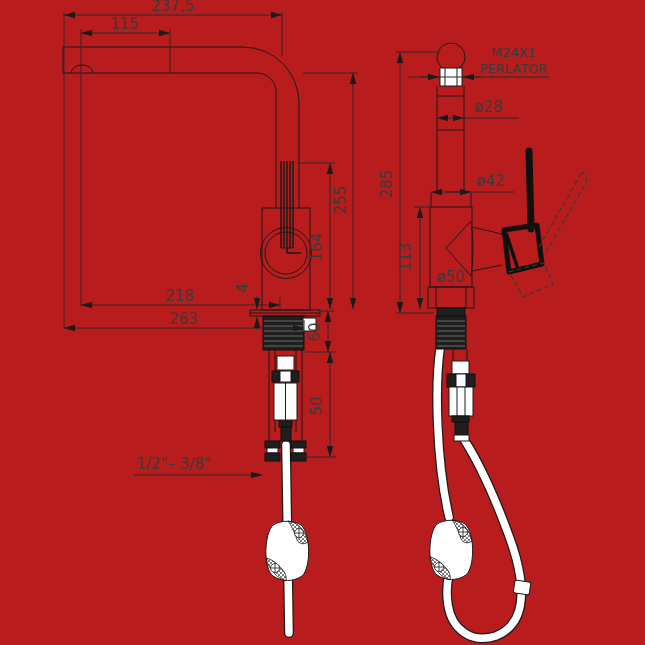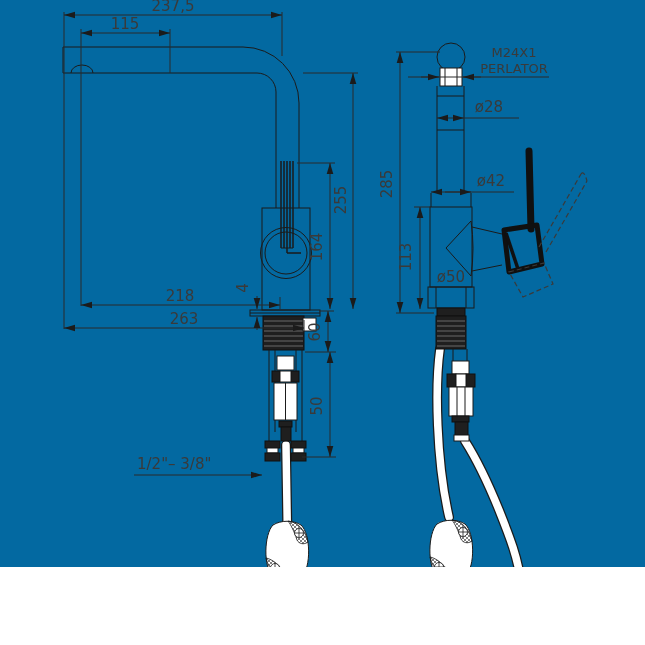--- a/index.html
+++ b/index.html
@@ -1,16 +1,16 @@
 <!DOCTYPE html>
 <html><head>
 <meta charset="utf-8">
 <style>
   html,body{margin:0;padding:0;background:#ffffff;}
-  .stage{width:645px;height:567px;background:#0369a1;position:relative;overflow:hidden;}
+  .stage{width:645px;height:645px;background:#b91c1c;position:relative;overflow:hidden;}
   svg{display:block;}
   text{font-family:"DejaVu Sans",sans-serif;fill:#3a3a3a;}
   .dimtxt{font-size:15px;}
   .smalltxt{font-size:13px;}
   .thin{stroke:#1b1b1b;stroke-width:1;fill:none;}
   .dim{stroke:#2a2a2a;stroke-width:1;fill:none;}
   .dark{fill:#1f1f1f;stroke:#111;stroke-width:1;}
   .whiteblock{fill:#fff;stroke:#1b1b1b;stroke-width:1;}
   .hoseo{stroke:#1b1b1b;stroke-width:10;fill:none;stroke-linecap:round;}
   .hosei{stroke:#ffffff;stroke-width:7.5;fill:none;stroke-linecap:round;}

